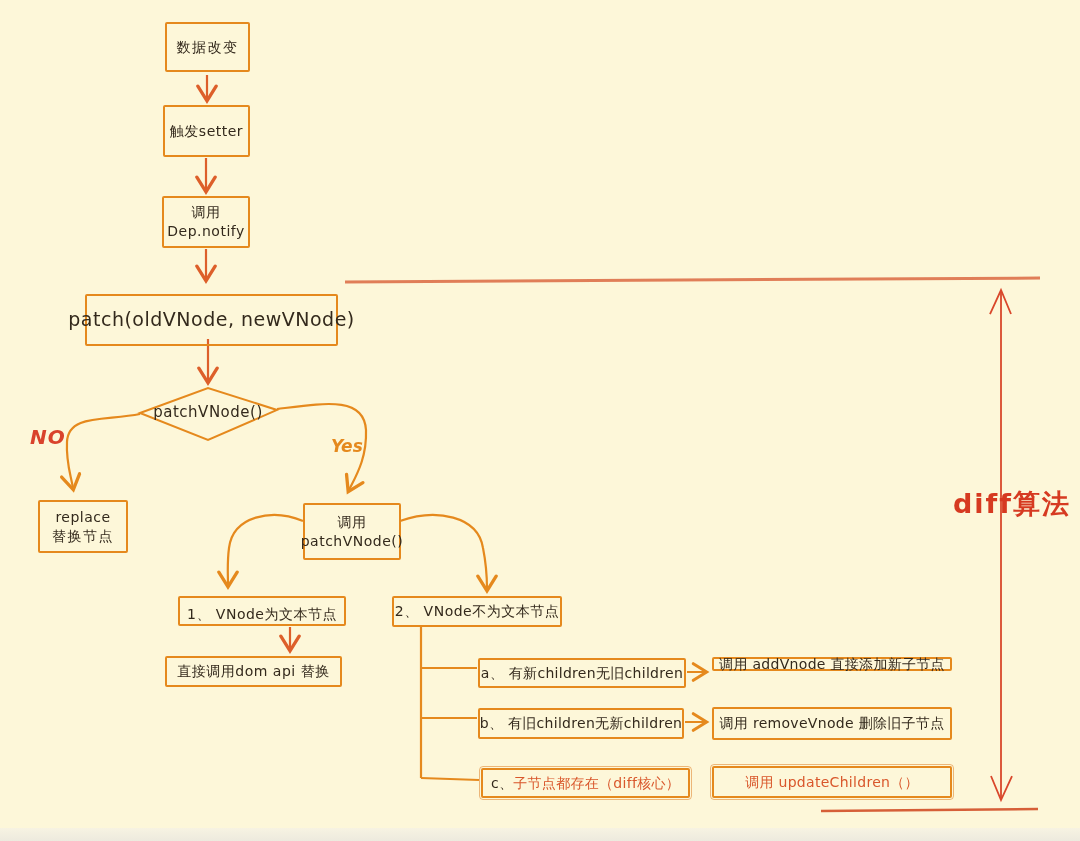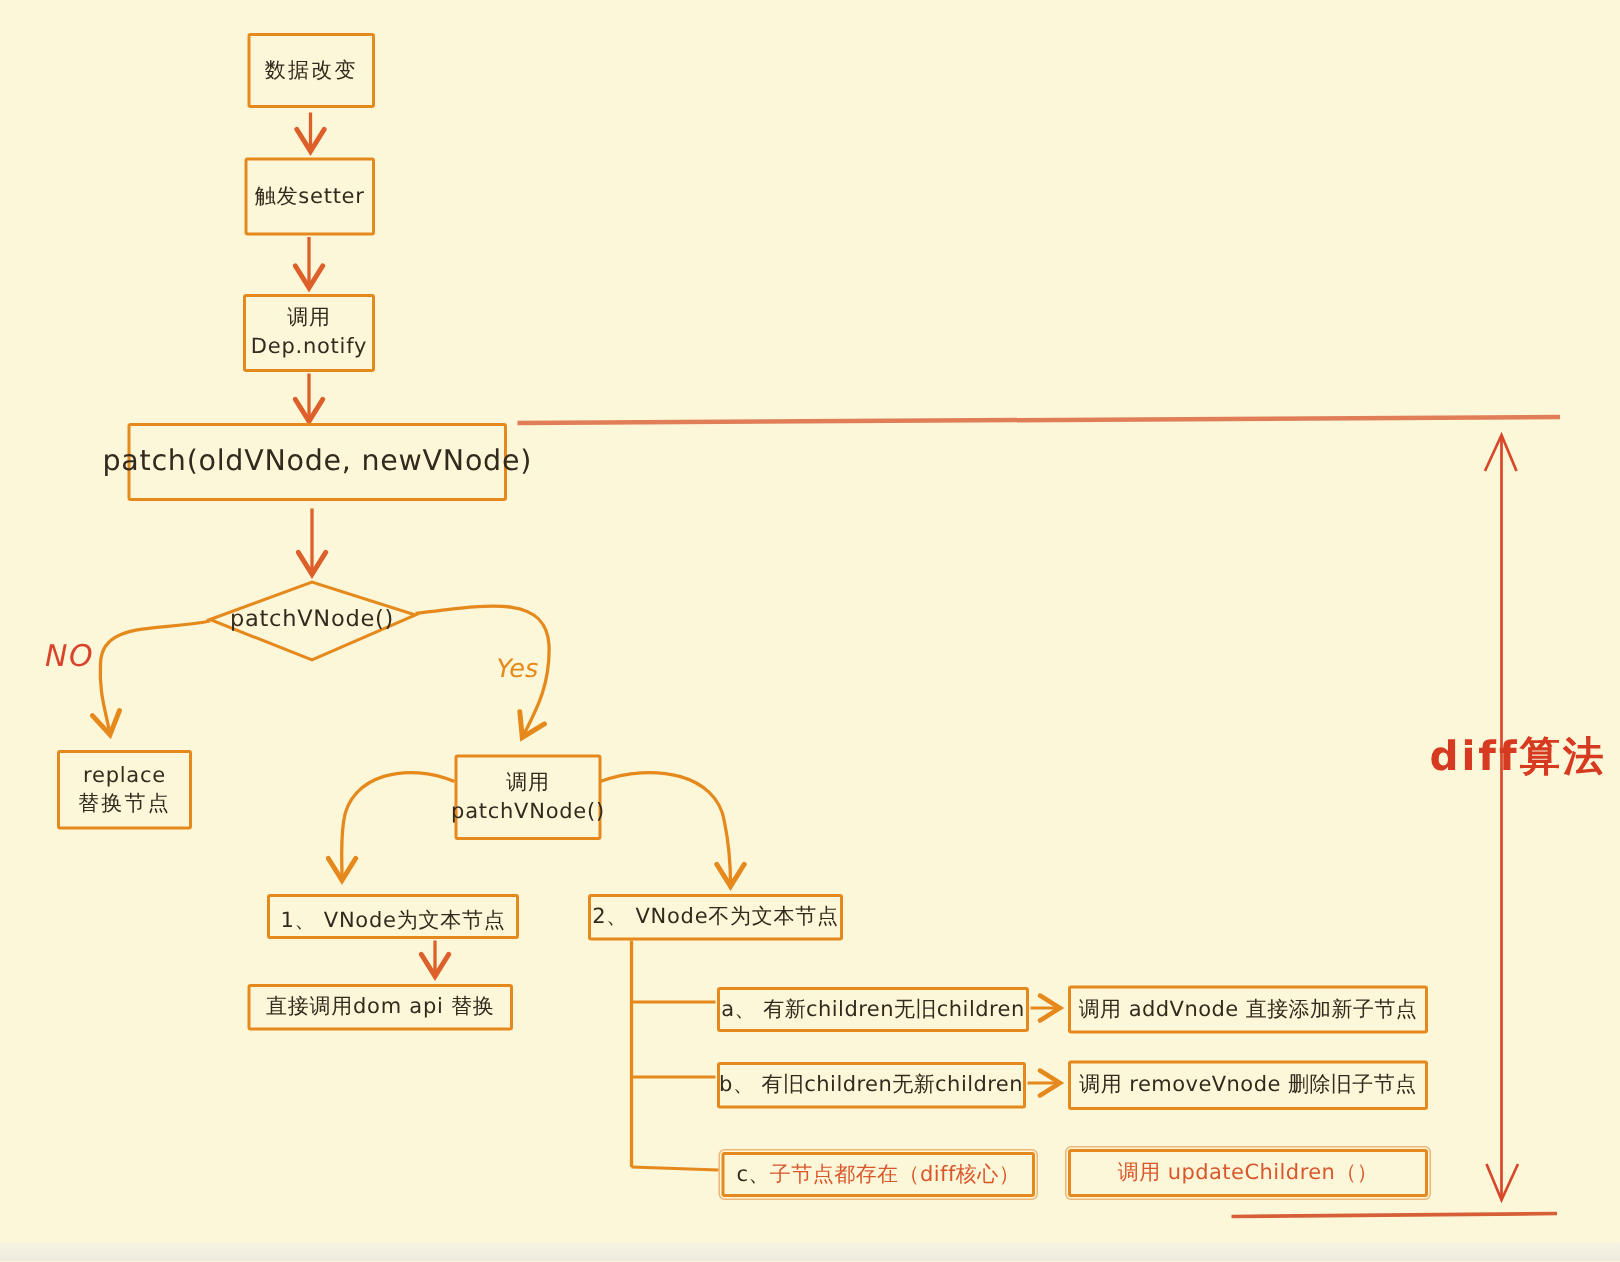--- a/index.html
+++ b/index.html
@@ -20,21 +20,21 @@
     border-radius:2px;
     display:flex;flex-direction:column;align-items:center;justify-content:center;
     font-size:14px;line-height:1.35;
     letter-spacing:1.5px;
     box-sizing:border-box;
     text-align:center;
     white-space:nowrap;
   }
   .node .ln{display:block;}
   .big{font-size:19px;letter-spacing:.5px;}
-  .lbl{position:absolute;font-weight:normal;}
+  .lbl{position:absolute;font-weight:bold;}
   .lbl-no{color:#d9432c;font-size:20px;font-style:italic;letter-spacing:1px;}
   .lbl-yes{color:#e5891d;font-size:17px;font-style:italic;}
   .lbl-diff{color:#d63a21;font-size:27px;letter-spacing:2px;font-weight:bold;}
   .diamond-label{
     position:absolute;font-size:15px;letter-spacing:.5px;text-align:center;
   }
   .red-text{color:#d9572b;}
   .dbl{outline:1px solid rgba(222,130,40,.55);outline-offset:1px;}
 </style>
 </head>
@@ -88,21 +88,21 @@
 
 <div class="node" style="left:163px;top:105px;width:87px;height:52px;letter-spacing:.5px;">
   <span class="ln">触发setter</span>
 </div>
 
 <div class="node" style="left:162px;top:196px;width:88px;height:52px;letter-spacing:.5px;">
   <span class="ln">调用</span>
   <span class="ln">Dep.notify</span>
 </div>
 
-<div class="node big" style="left:85px;top:282px;width:253px;height:52px;">
+<div class="node big" style="left:85px;top:294px;width:253px;height:52px;">
   <span class="ln">patch(oldVNode, newVNode)</span>
 </div>
 
 <div class="diamond-label" style="left:146px;top:403px;width:124px;">patchVNode()</div>
 
 <div class="lbl lbl-no" style="left:30px;top:425px;">NO</div>
 <div class="lbl lbl-yes" style="left:331px;top:436px;">Yes</div>
 
 <div class="node" style="left:38px;top:500px;width:90px;height:53px;">
   <span class="ln" style="letter-spacing:.5px;">replace</span>
@@ -122,25 +122,25 @@
   <span class="ln">直接调用dom api 替换</span>
 </div>
 
 <div class="node" style="left:392px;top:596px;width:170px;height:31px;letter-spacing:.5px;">
   <span class="ln">2、 VNode不为文本节点</span>
 </div>
 
 <div class="node" style="left:478px;top:658px;width:208px;height:30px;letter-spacing:.3px;">
   <span class="ln">a、 有新children无旧children</span>
 </div>
-<div class="node" style="left:712px;top:657px;width:240px;height:32px;letter-spacing:.3px;align-items:center;">
+<div class="node" style="left:712px;top:657px;width:240px;height:14px;letter-spacing:.3px;align-items:center;">
   <span class="ln">调用 addVnode 直接添加新子节点</span>
 </div>
 
-<div class="node" style="left:478px;top:708px;width:206px;height:31px;letter-spacing:.3px;align-items:flex-end;">
+<div class="node" style="left:478px;top:708px;width:206px;height:31px;letter-spacing:.3px;">
   <span class="ln">b、 有旧children无新children</span>
 </div>
 <div class="node" style="left:712px;top:707px;width:240px;height:33px;letter-spacing:.3px;">
   <span class="ln">调用 removeVnode 删除旧子节点</span>
 </div>
 
 <div class="node dbl" style="left:481px;top:768px;width:209px;height:30px;letter-spacing:.3px;flex-direction:row;">
   <span>c、</span>
     <span class="red-text">子节点都存在（diff核心）</span>
 </div>

